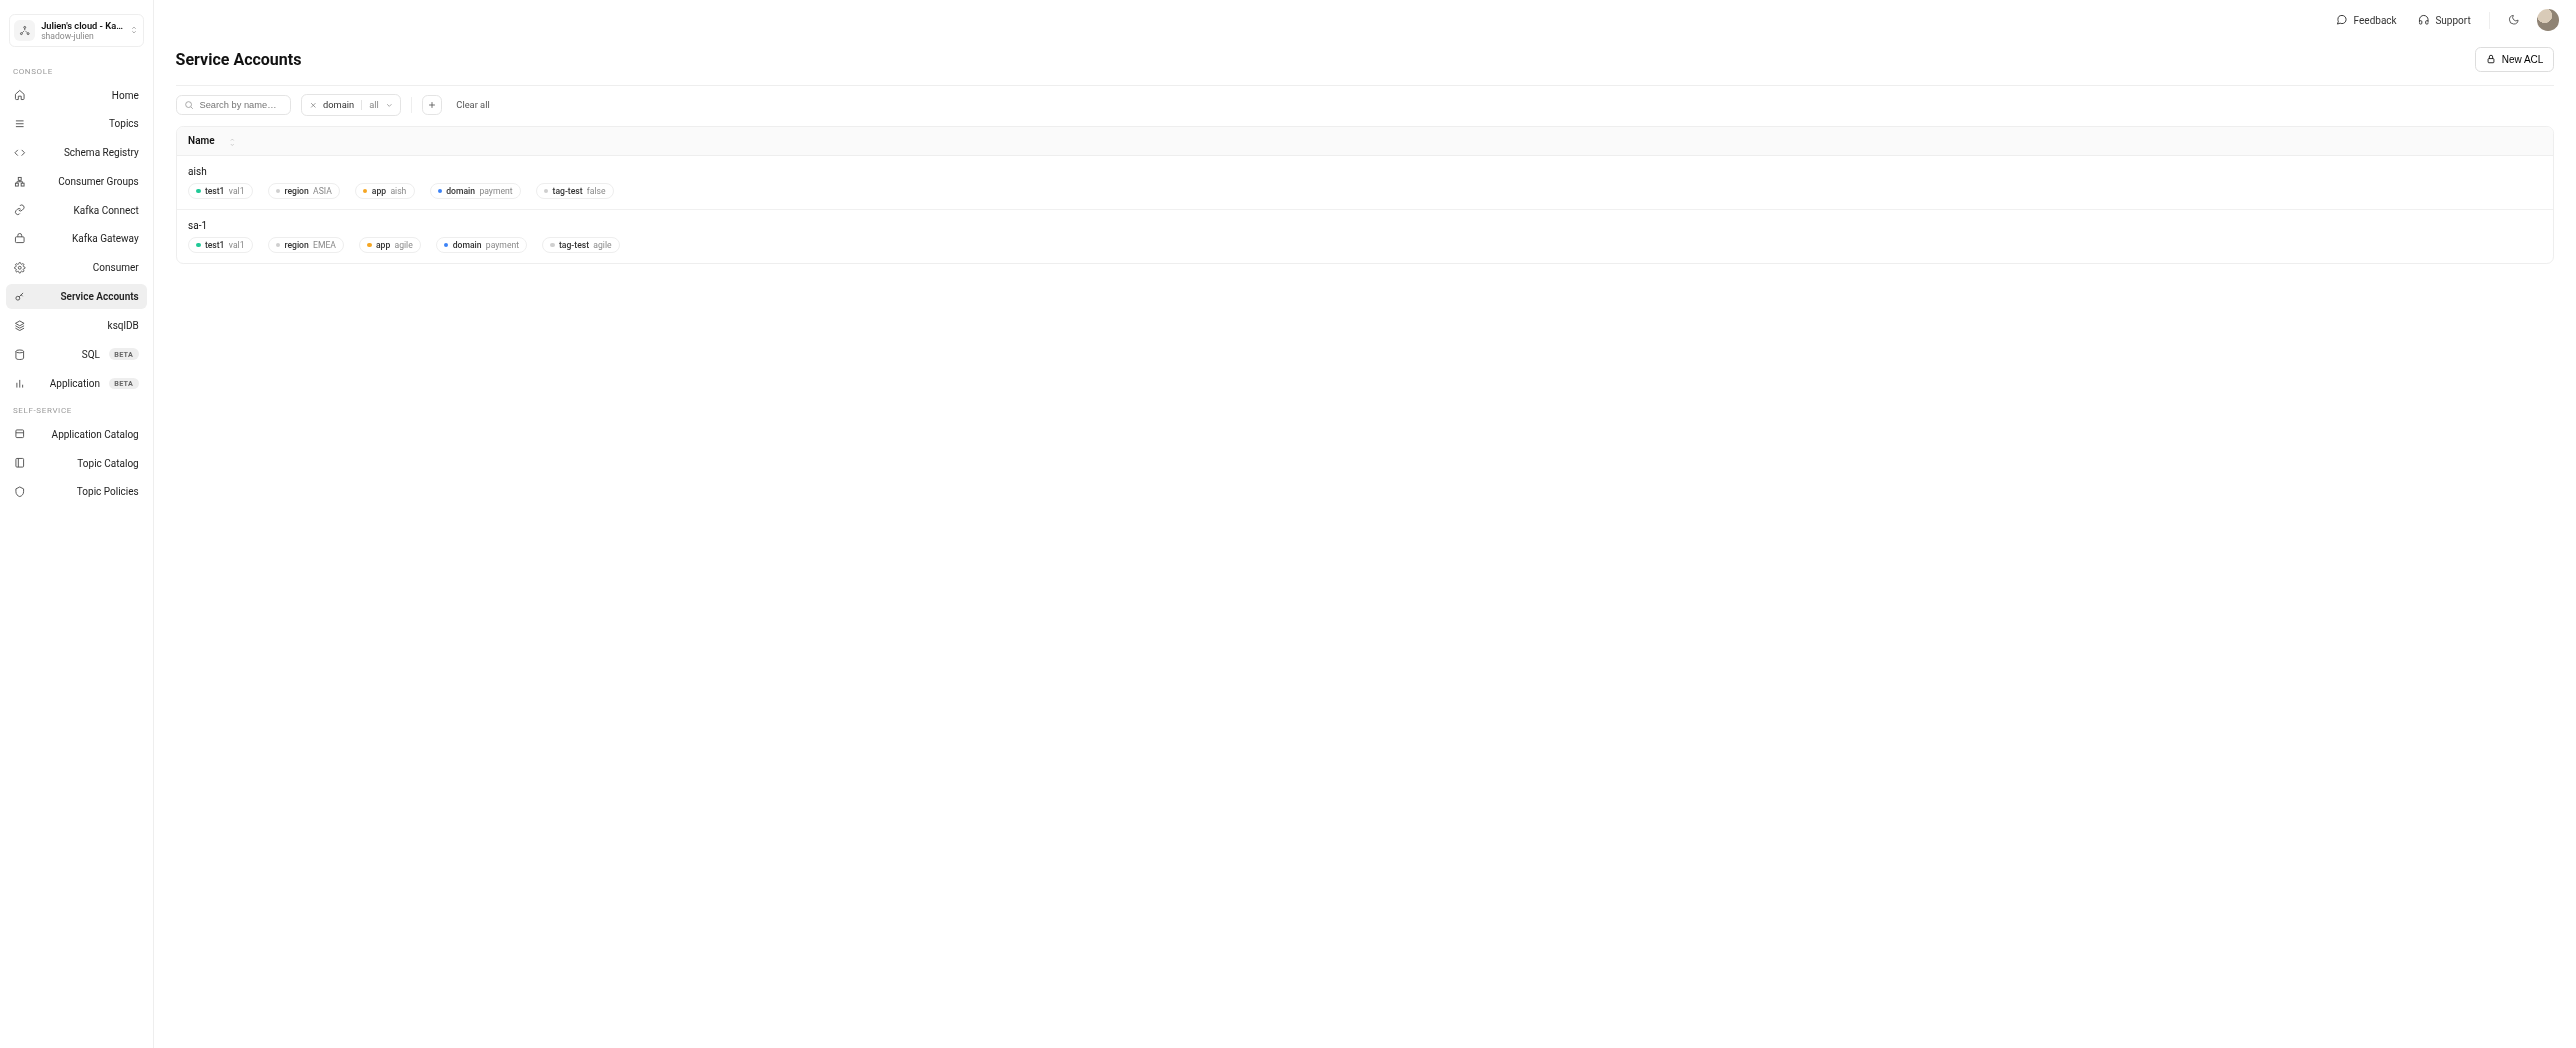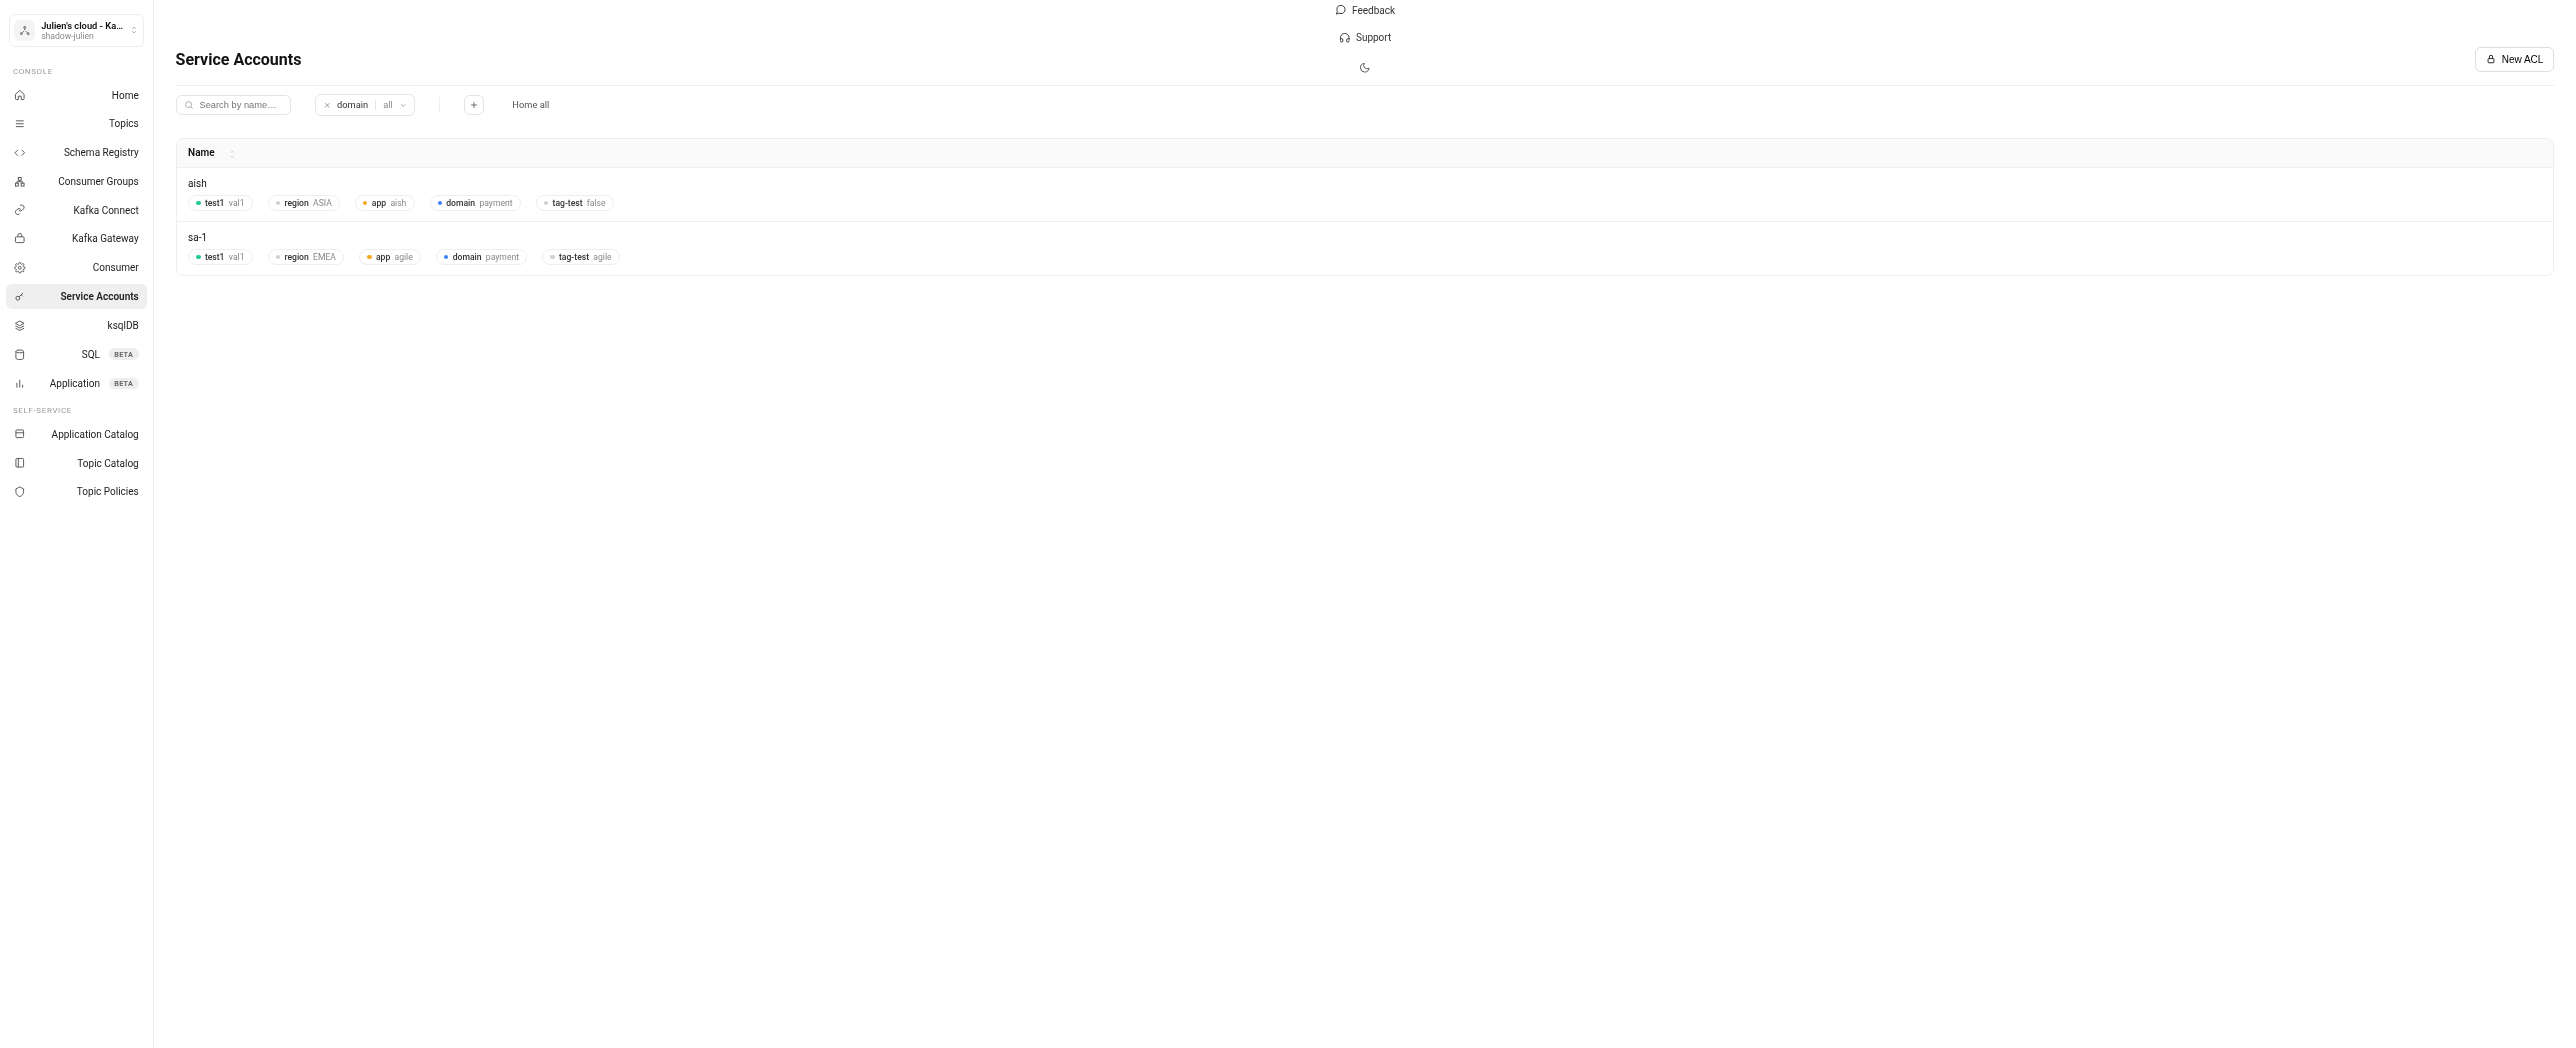--- a/index.html
+++ b/index.html
@@ -92,24 +92,23 @@
   display: flex;
   flex-direction: column;
   height: 100vh;
   overflow: hidden;
 }
 
 .topbar {
   height: 40px;
   display: flex;
   align-items: center;
-  justify-content: flex-start;
+  justify-content: flex-end;
   gap: 7.2px;
   padding: 0 17px;
-  flex-direction: column;
 }
 .topbar .tb-link {
   display: inline-flex; align-items: center; gap: 5.7px;
   padding: 4.3px 7.2px;
   color: #333;
   cursor: pointer;
   border-radius: 4.3px;
 }
 .topbar .divider {
   width: 0.7px; height: 17px; background: #eee; margin: 0 4.3px;
@@ -145,22 +144,22 @@
   border: 0.7px solid #ddd;
   background: #fff;
   padding: 5.7px 10px;
   border-radius: 5.7px;
   cursor: pointer;
   font-size: 10px;
 }
 
 
 .filter-row {
-  display: flex; align-items: center; gap: 24px;
-  margin-bottom: 22px;
+  display: flex; align-items: center; gap: 10px;
+  margin-bottom: 10px;
 }
 .search-wrap {
   display: flex; align-items: center; gap: 5.7px;
   border: 0.7px solid #e4e4e4;
   border-radius: 5.7px;
   padding: 4.3px 7.2px;
   width: 115px;
 }
 .search-wrap input {
   border: none; outline: none; width: 100%; font-size: 9.3px; color: #333;
@@ -485,21 +484,21 @@
       <span class="filters-vsep"></span>
 
       <span class="add-filter-btn">
         <span>
           <svg width="10" height="10" viewBox="0 0 24 24" fill="none" stroke="#555" stroke-width="2">
               <path d="M12 5v14M5 12h14"></path>
             </svg>
         </span>
       </span>
 
-      <span class="clear-all">Home all</span>
+      <span class="clear-all">Clear all</span>
     </div>
 
     <div class="list">
       <div class="list-head">
         <span>Name</span>
         <span class="sort-icon">
           <svg width="8.6" height="8.6" viewBox="0 0 24 24" fill="none" stroke="currentColor" stroke-width="2">
               <path d="M8 7l4-4 4 4M8 17l4 4 4-4"></path>
             </svg>
         </span>

